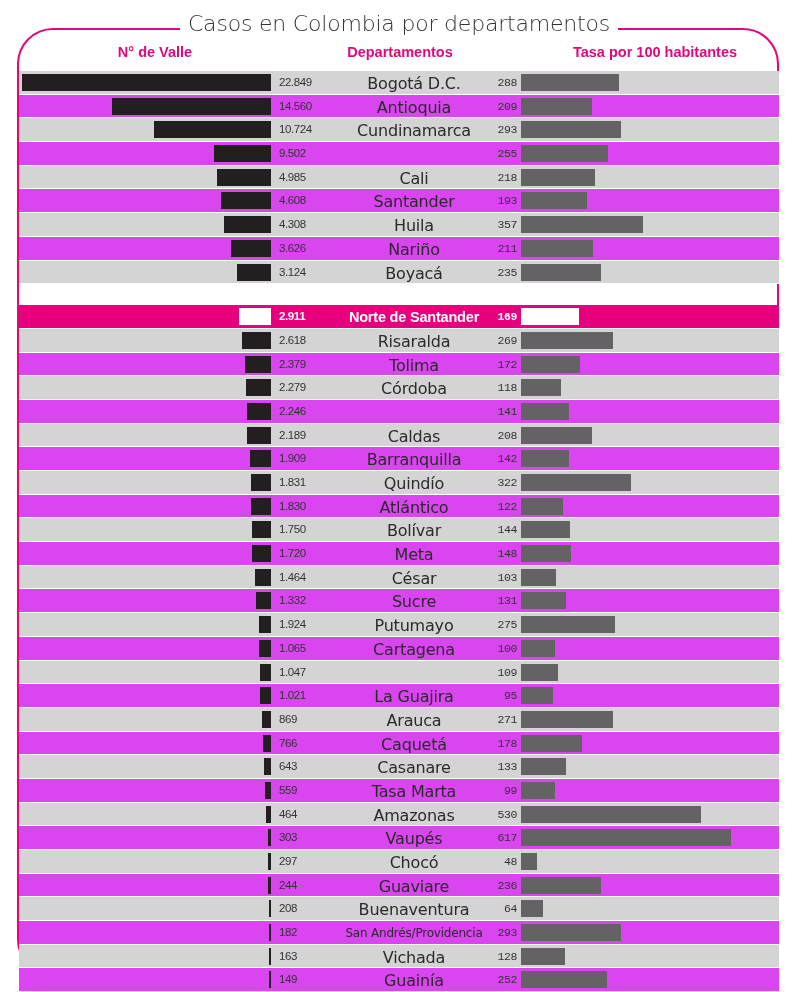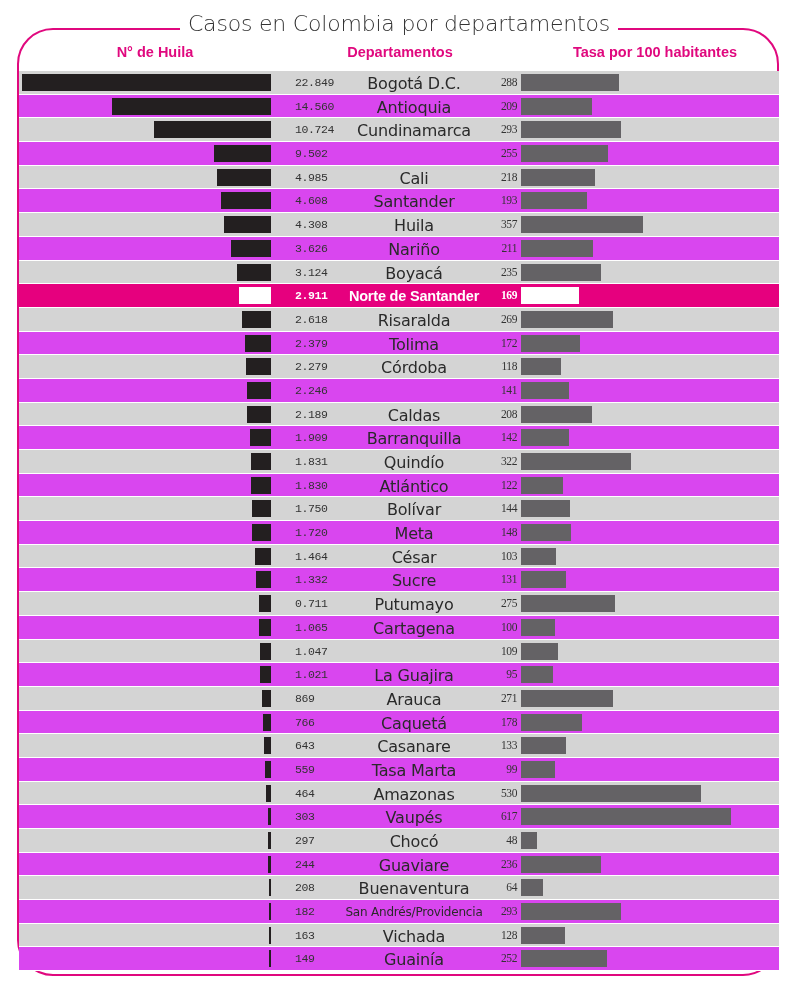--- a/index.html
+++ b/index.html
@@ -4,40 +4,40 @@
 <style>
   html,body{margin:0;padding:0;background:#ffffff;}
   body{width:798px;height:992px;position:relative;overflow:hidden;font-family:"DejaVu Sans","Liberation Sans",sans-serif;}
   .frame{position:absolute;left:17px;top:28px;width:762px;height:948px;border:2px solid #e0087e;border-radius:36px;box-sizing:border-box;}
   .title{position:absolute;left:180px;top:7px;width:438px;height:34px;background:#fff;text-align:center;font-size:22px;color:#333;font-weight:300;letter-spacing:-0.2px;line-height:34px;font-family:"DejaVu Sans",sans-serif;}
   .hdr{position:absolute;top:44px;font-size:14.5px;color:#e0087e;font-weight:bold;font-family:"Liberation Sans",sans-serif;text-align:center;}
   .rows{position:absolute;left:19px;top:71px;width:760px;}
   .row{position:relative;height:23.7px;width:760px;}
   .row.odd{background:#d4d4d4;}
   .row.even{background:#d946ef;}
-  .row.hl{background:#e6007e;}
+  .row.hl{background:#e6007e;margin-top:21px;}
   .sep{position:absolute;left:0;right:0;bottom:0;height:1px;background:#ffffff;}
   .cbar{position:absolute;top:3px;height:17px;background:#231f20;}
   .row.hl .cbar{background:#ffffff;}
-  .cval{position:absolute;left:276px;top:0;line-height:23.7px;font-size:11.5px;color:#333;font-family:Liberation Mono, monospace;letter-spacing:-0.4px;}
+  .cval{position:absolute;left:260px;top:0;line-height:23.7px;font-size:11.5px;color:#333;font-family:Liberation Sans, sans-serif;letter-spacing:-0.4px;}
   .name{position:absolute;left:290px;width:210px;top:0;line-height:25px;text-align:center;font-size:16px;color:#2a2a2a;font-family:"DejaVu Sans",sans-serif;letter-spacing:-0.2px;}
   .name.small{font-size:12px;}
-  .rval{position:absolute;right:262px;top:0;line-height:23.7px;font-size:11.5px;color:#333;text-align:right;font-family:Liberation Serif, serif;letter-spacing:-0.4px;}
+  .rval{position:absolute;right:262px;top:0;line-height:23.7px;font-size:11.5px;color:#333;text-align:right;font-family:Liberation Mono, monospace;letter-spacing:-0.4px;}
   .rbar{position:absolute;left:502px;top:3px;height:17px;background:#646265;}
   .row.hl .cval,.row.hl .name,.row.hl .rval{color:#ffffff;font-weight:bold;}
   .row.hl .name{font-size:14.5px;font-family:"Liberation Sans",sans-serif;}
   .row.hl .rbar{background:#ffffff;}
 </style>
 </head>
 <body>
 
 <div class="frame"></div>
 <div class="title">Casos en Colombia por departamentos</div>
 
-<div class="hdr" style="left:60px;width:190px;">N° de Huila</div>
+<div class="hdr" style="left:60px;width:190px;">N° de Valle</div>
 <div class="hdr" style="left:300px;width:200px;">Departamentos</div>
 <div class="hdr" style="left:540px;width:230px;">Tasa por 100 habitantes</div>
 
 <div class="rows" id="rows">
     <div class="row odd">
       <div class="cbar" style="left: 3px; width: 249px;"></div>
       <div class="cval">22.849</div>
       <div class="name">Bogotá D.C.</div>
       <div class="rval">288</div>
       <div class="rbar" style="width: 98px;"></div>
@@ -204,21 +204,21 @@
     <div class="row even">
       <div class="cbar" style="left: 237px; width: 15px;"></div>
       <div class="cval">1.332</div>
       <div class="name">Sucre</div>
       <div class="rval">131</div>
       <div class="rbar" style="width: 45px;"></div>
       <div class="sep"></div>
     </div>
     <div class="row odd">
       <div class="cbar" style="left: 240px; width: 12px;"></div>
-      <div class="cval">0.711</div>
+      <div class="cval">1.924</div>
       <div class="name">Putumayo</div>
       <div class="rval">275</div>
       <div class="rbar" style="width: 94px;"></div>
       <div class="sep"></div>
     </div>
     <div class="row even">
       <div class="cbar" style="left: 240px; width: 12px;"></div>
       <div class="cval">1.065</div>
       <div class="name">Cartagena</div>
       <div class="rval">100</div>

